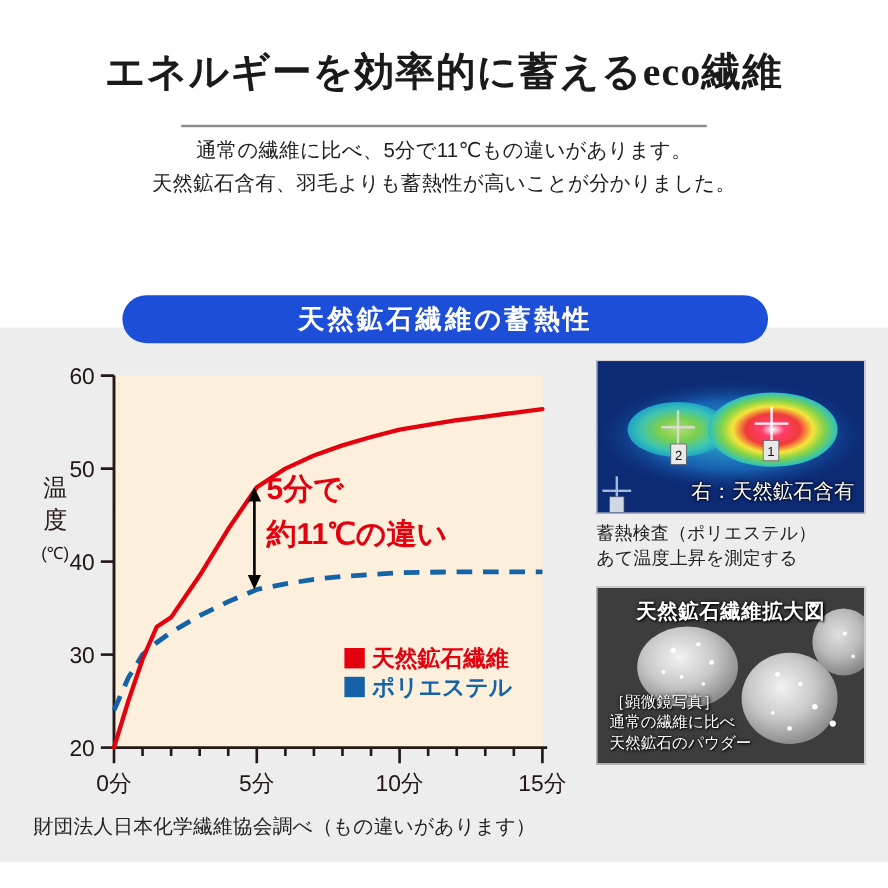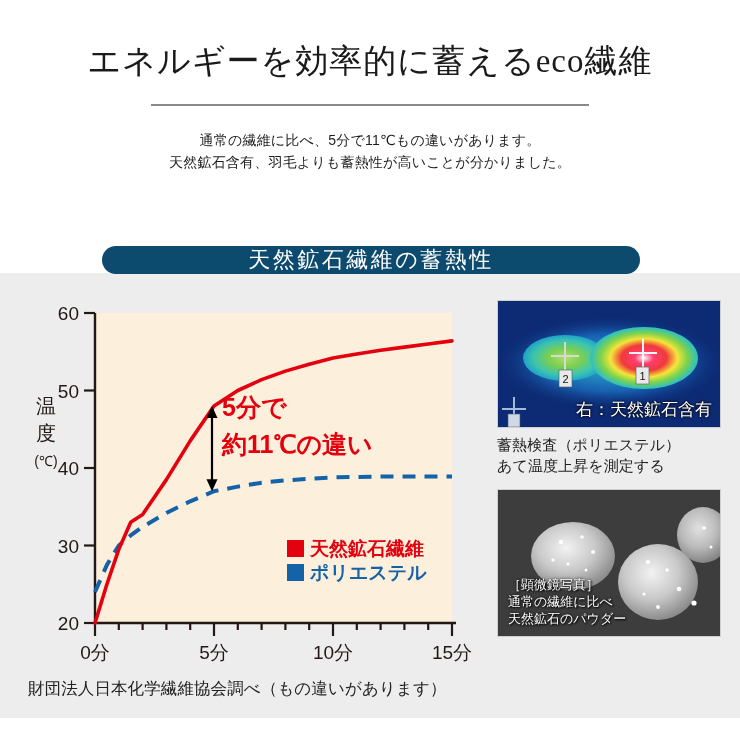--- a/index.html
+++ b/index.html
@@ -11,57 +11,58 @@
     font-family: "Liberation Sans", "DejaVu Sans", sans-serif;
     overflow: hidden;
     position: relative;
   }
 
   
   .header { padding-top: 42px; text-align: center; }
   .main-title {
     font-family: "Liberation Serif", "DejaVu Serif", serif;
     font-size: 33px;
-    font-weight: 400;
+    font-weight: 700;
     color: #1a1a1a;
     letter-spacing: 1px;
     line-height: 1.2;
   }
   .rule {
     width: 438px; height: 2px;
     background: #8a8a8a;
     margin: 22px auto 0;
   }
   .lede {
-    margin-top: 23px;
-    font-size: 14px;
+    margin-top: 6px;
+    font-size: 17px;
     color: #1d1d1d;
     line-height: 1.62;
     letter-spacing: 0.2px;
   }
 
   
   .panel {
     position: absolute;
     top: 273px; left: 0;
     width: 740px; height: 445px;
     background: #ededed;
   }
   .banner {
     position: absolute;
     top: -27px; left: 102px;
-    width: 538px; height: 28px;
-    background: #0c4a6e;
+    width: 538px; height: 40px;
+    background: #1d4ed8;
     border-radius: 21px;
     color: #ffffff;
     font-size: 22px;
     letter-spacing: 2.5px;
     display: flex;
     align-items: center;
     justify-content: center;
+    font-weight: bold;
   }
 
   
   .chart-area { position: absolute; top: 0; left: 0; width: 490px; height: 445px; }
   .chart-svg { position: absolute; top: 0; left: 0; }
   .chart-caption {
     position: absolute;
     left: 28px; top: 405px;
     font-size: 16.5px;
     color: #222222;
@@ -284,20 +285,21 @@
           <circle cx="150" cy="72" r="2.1"></circle>
           <circle cx="169" cy="80" r="1.8"></circle>
           <circle cx="181" cy="99" r="2.3"></circle>
           <circle cx="146" cy="104" r="1.6"></circle>
           <circle cx="160" cy="117" r="1.9"></circle>
           <circle cx="196" cy="113" r="2.6"></circle>
           <circle cx="206" cy="38" r="1.8"></circle>
           <circle cx="213" cy="57" r="1.5"></circle>
         </g>
       </svg>
+      <div class="micro-title">天然鉱石繊維拡大図</div>
       <div class="micro-cap">
         <div>［顕微鏡写真］</div>
         <div>通常の繊維に比べ</div>
         <div>天然鉱石のパウダー</div>
       </div>
     </div>
 
   </div>
 </div>
 

